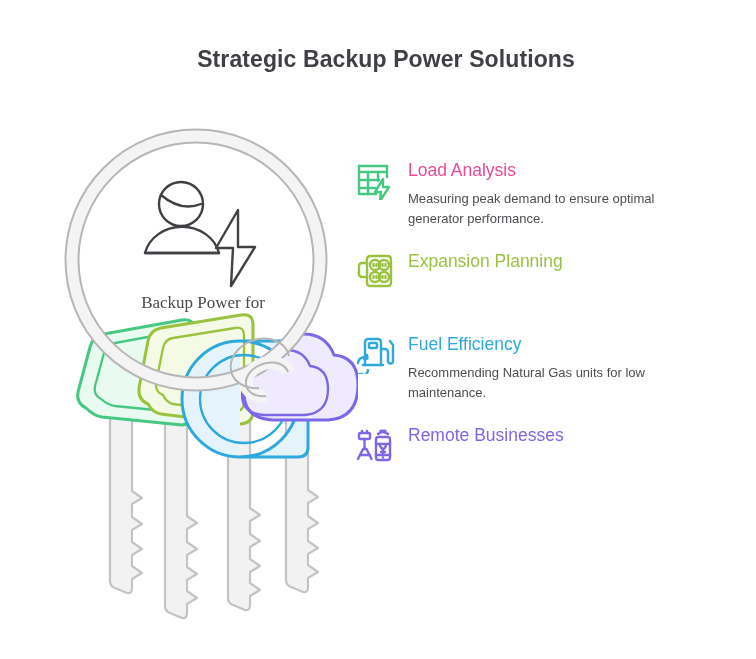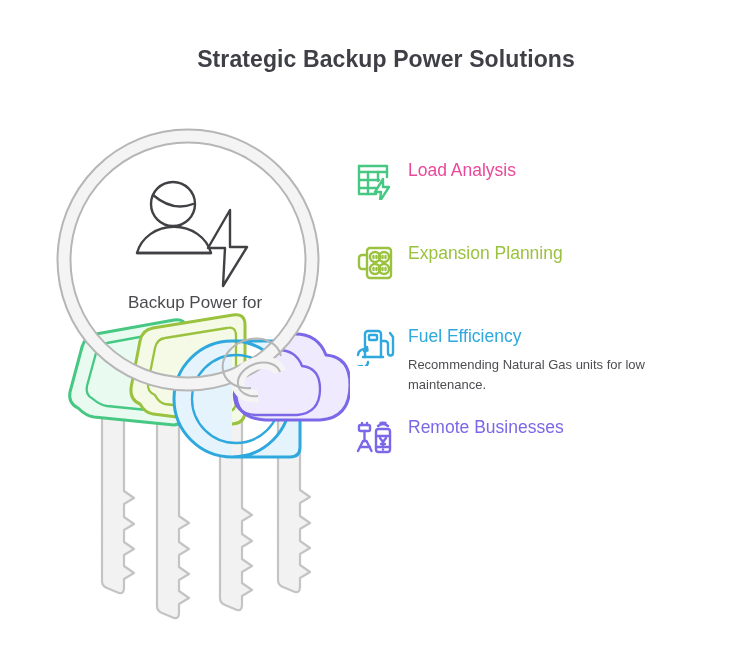--- a/index.html
+++ b/index.html
@@ -26,24 +26,25 @@
     font-size: 23px;
     font-weight: bold;
     color: #3f3f46;
     letter-spacing: 0.1px;
     padding-left: 8px;
   }
 
   
   .illustration {
     position: absolute;
-    left: 40px;
+    left: 48px;
     top: 108px;
     width: 310px;
     height: 520px;
+    font-family: Liberation Serif, serif;
   }
   .illustration svg {
     display: block;
   }
   .center-label {
     position: absolute;
     left: 55px;
     top: 183px;
     width: 200px;
     text-align: center;
@@ -162,20 +163,21 @@
         <path d="M4 6 v28 h17"></path>
         <path d="M4 12 h28"></path>
         <path d="M4 20 h20"></path>
         <path d="M4 28 h17"></path>
         <path d="M13 12 v22"></path>
         <path d="M23 12 v9"></path>
         <path d="M28 19 l-8 13 h6 l-1 9 l9 -14 h-6 z"></path>
       </g>
     </svg>
     <div class="feature-title" style="color:#ec4899">Load Analysis</div>
+    <div class="feature-desc">Measuring peak demand to ensure optimal generator performance.</div>
   </div>
 
   <div class="feature">
     <svg class="feature-icon" viewBox="0 0 40 40">
       <g fill="none" stroke="#9ac23e" stroke-width="2.4" stroke-linejoin="round" stroke-linecap="round">
         <rect x="12" y="5" width="24" height="30" rx="3"></rect>
         <path d="M12 12 h-5 a3 3 0 0 0 -3 3 v8 a3 3 0 0 0 3 3 h5"></path>
         <circle cx="20" cy="14" r="5"></circle>
         <circle cx="29" cy="14" r="5"></circle>
         <circle cx="20" cy="26" r="5"></circle>

